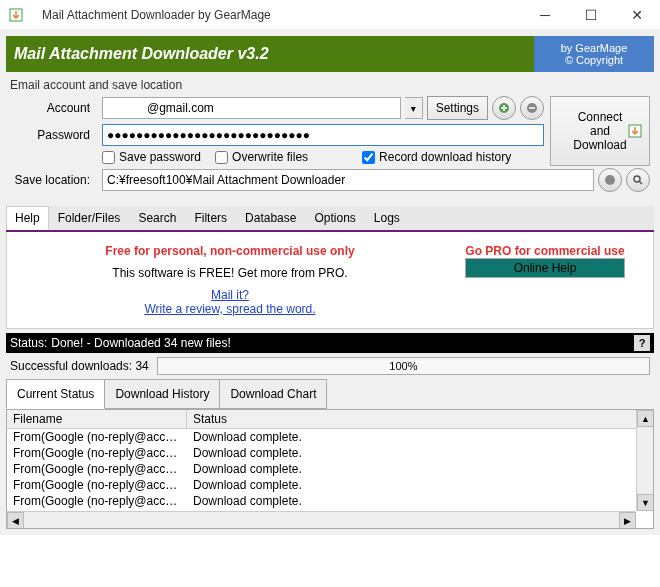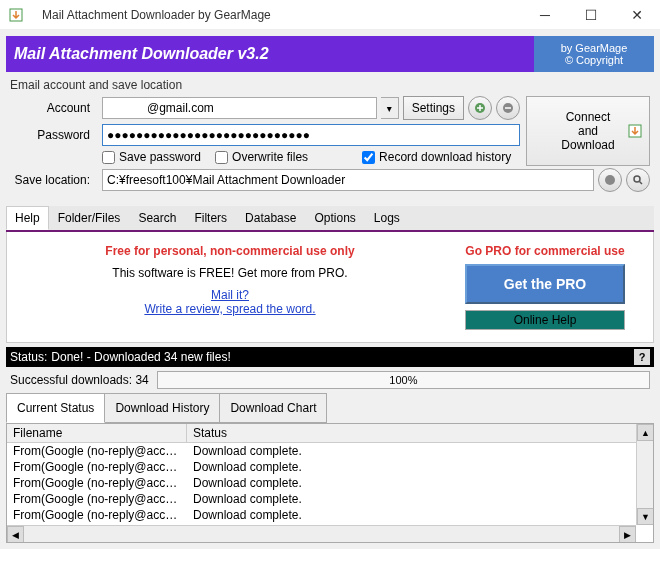--- a/index.html
+++ b/index.html
@@ -4,33 +4,33 @@
 <style>
 * { box-sizing: border-box; margin: 0; padding: 0; font-family: "Segoe UI", Tahoma, sans-serif; }
 body { background: #fff; width: 660px; height: 587px; overflow: hidden; font-size: 12px; }
 .titlebar { height: 30px; background: #fff; display: flex; align-items: center; padding-left: 8px; border-bottom: 1px solid #eee; gap: 12px; }
 .titlebar-icon { width: 16px; height: 16px; margin-right: 6px; display: inline-flex; }
 .titlebar-title { flex: 1; font-size: 12px; color: #333; }
 .winbtns { display: flex; }
 .winbtn { width: 46px; height: 30px; display: flex; align-items: center; justify-content: center; font-size: 14px; color: #333; }
 .content { padding: 6px; background: #f0f0f0; }
 .banner { display: flex; height: 36px; }
-.banner-left { flex: 1; background: #6d28d9; color: #fff; font-weight: bold; font-style: italic; font-size: 16px; display: flex; align-items: center; padding-left: 8px; }
+.banner-left { flex: 1; background: #4d7c0f; color: #fff; font-weight: bold; font-style: italic; font-size: 16px; display: flex; align-items: center; padding-left: 8px; }
 .banner-right { width: 120px; background: #4a7fc9; color: #fff; font-size: 11px; display: flex; flex-direction: column; align-items: center; justify-content: center; }
 .form-area { padding: 6px 4px; }
 .form-label { color: #333; font-size: 12px; margin-bottom: 4px; }
 .form-row { display: flex; align-items: center; margin-bottom: 4px; gap: 4px; }
 .form-row-label { width: 88px; text-align: right; padding-right: 8px; font-size: 12px; }
 .text-input { border: 1px solid #aaa; background: #fff; height: 22px; padding: 2px 4px; font-size: 12px; }
 .dropdown-btn { width: 18px; height: 22px; border: 1px solid #aaa; background: #eee; display: flex; align-items: center; justify-content: center; font-size: 10px; border-left: none; }
 .icon-btn { width: 24px; height: 24px; border: 1px solid #999; background: linear-gradient(#f8f8f8,#ddd); border-radius: 12px; display: flex; align-items: center; justify-content: center; font-size: 12px; }
 .settings-btn { height: 24px; padding: 0 8px; border: 1px solid #999; background: linear-gradient(#f8f8f8,#e8e8e8); font-size: 12px; }
 .chk { display: flex; align-items: center; gap: 4px; font-size: 12px; }
 .chk input { width: 13px; height: 13px; }
-.connect-box { width: 124px; height: 70px; border: 1px solid #aaa; background: linear-gradient(#f8f8f8,#e8e8e8); display: flex; flex-direction: column; align-items: center; justify-content: center; font-size: 12px; position: relative; }
+.connect-box { width: 100px; height: 70px; border: 1px solid #aaa; background: linear-gradient(#f8f8f8,#e8e8e8); display: flex; flex-direction: column; align-items: center; justify-content: center; font-size: 12px; position: relative; }
 .connect-icon { width: 16px; height: 16px; position: absolute; right: 6px; }
 .tabs { display: flex; background: #e8e8e8; border-bottom: 2px solid #701a75; margin-top: 4px; }
 .tab { padding: 4px 8px; font-size: 12px; border: 1px solid transparent; }
 .tab.active { background: #fff; border: 1px solid #ccc; border-bottom: 1px solid #fff; }
 .help-panel { background: #fff; border: 1px solid #ccc; border-top: none; padding: 12px 8px; display: flex; }
 .help-left { flex: 1; text-align: center; }
 .help-right { width: 200px; text-align: center; }
 .red-text { color: #d33; font-weight: bold; font-size: 12px; }
 .help-text { font-size: 12px; margin: 8px 0; }
 .link { color: #24c; text-decoration: underline; cursor: pointer; }
@@ -170,21 +170,20 @@
 
   <div class="help-panel">
     <div class="help-left">
       <div class="red-text">Free for personal, non-commercial use only</div>
       <div class="help-text">This software is FREE! Get more from PRO.</div>
       <div><a class="link">Mail it?</a></div>
       <div><a class="link">Write a review, spread the word.</a></div>
     </div>
     <div class="help-right">
       <div class="red-text">Go PRO for commercial use</div>
-      <button class="pro-btn">Get the PRO</button>
       <button class="help-btn">Online Help</button>
     </div>
   </div>
 
   <div class="status-bar">
     <span>Status:</span>
     <span class="status-bar-text" style="margin-left:4px;">Done! - Downloaded 34 new files!</span>
     <div class="status-q">?</div>
   </div>
 

